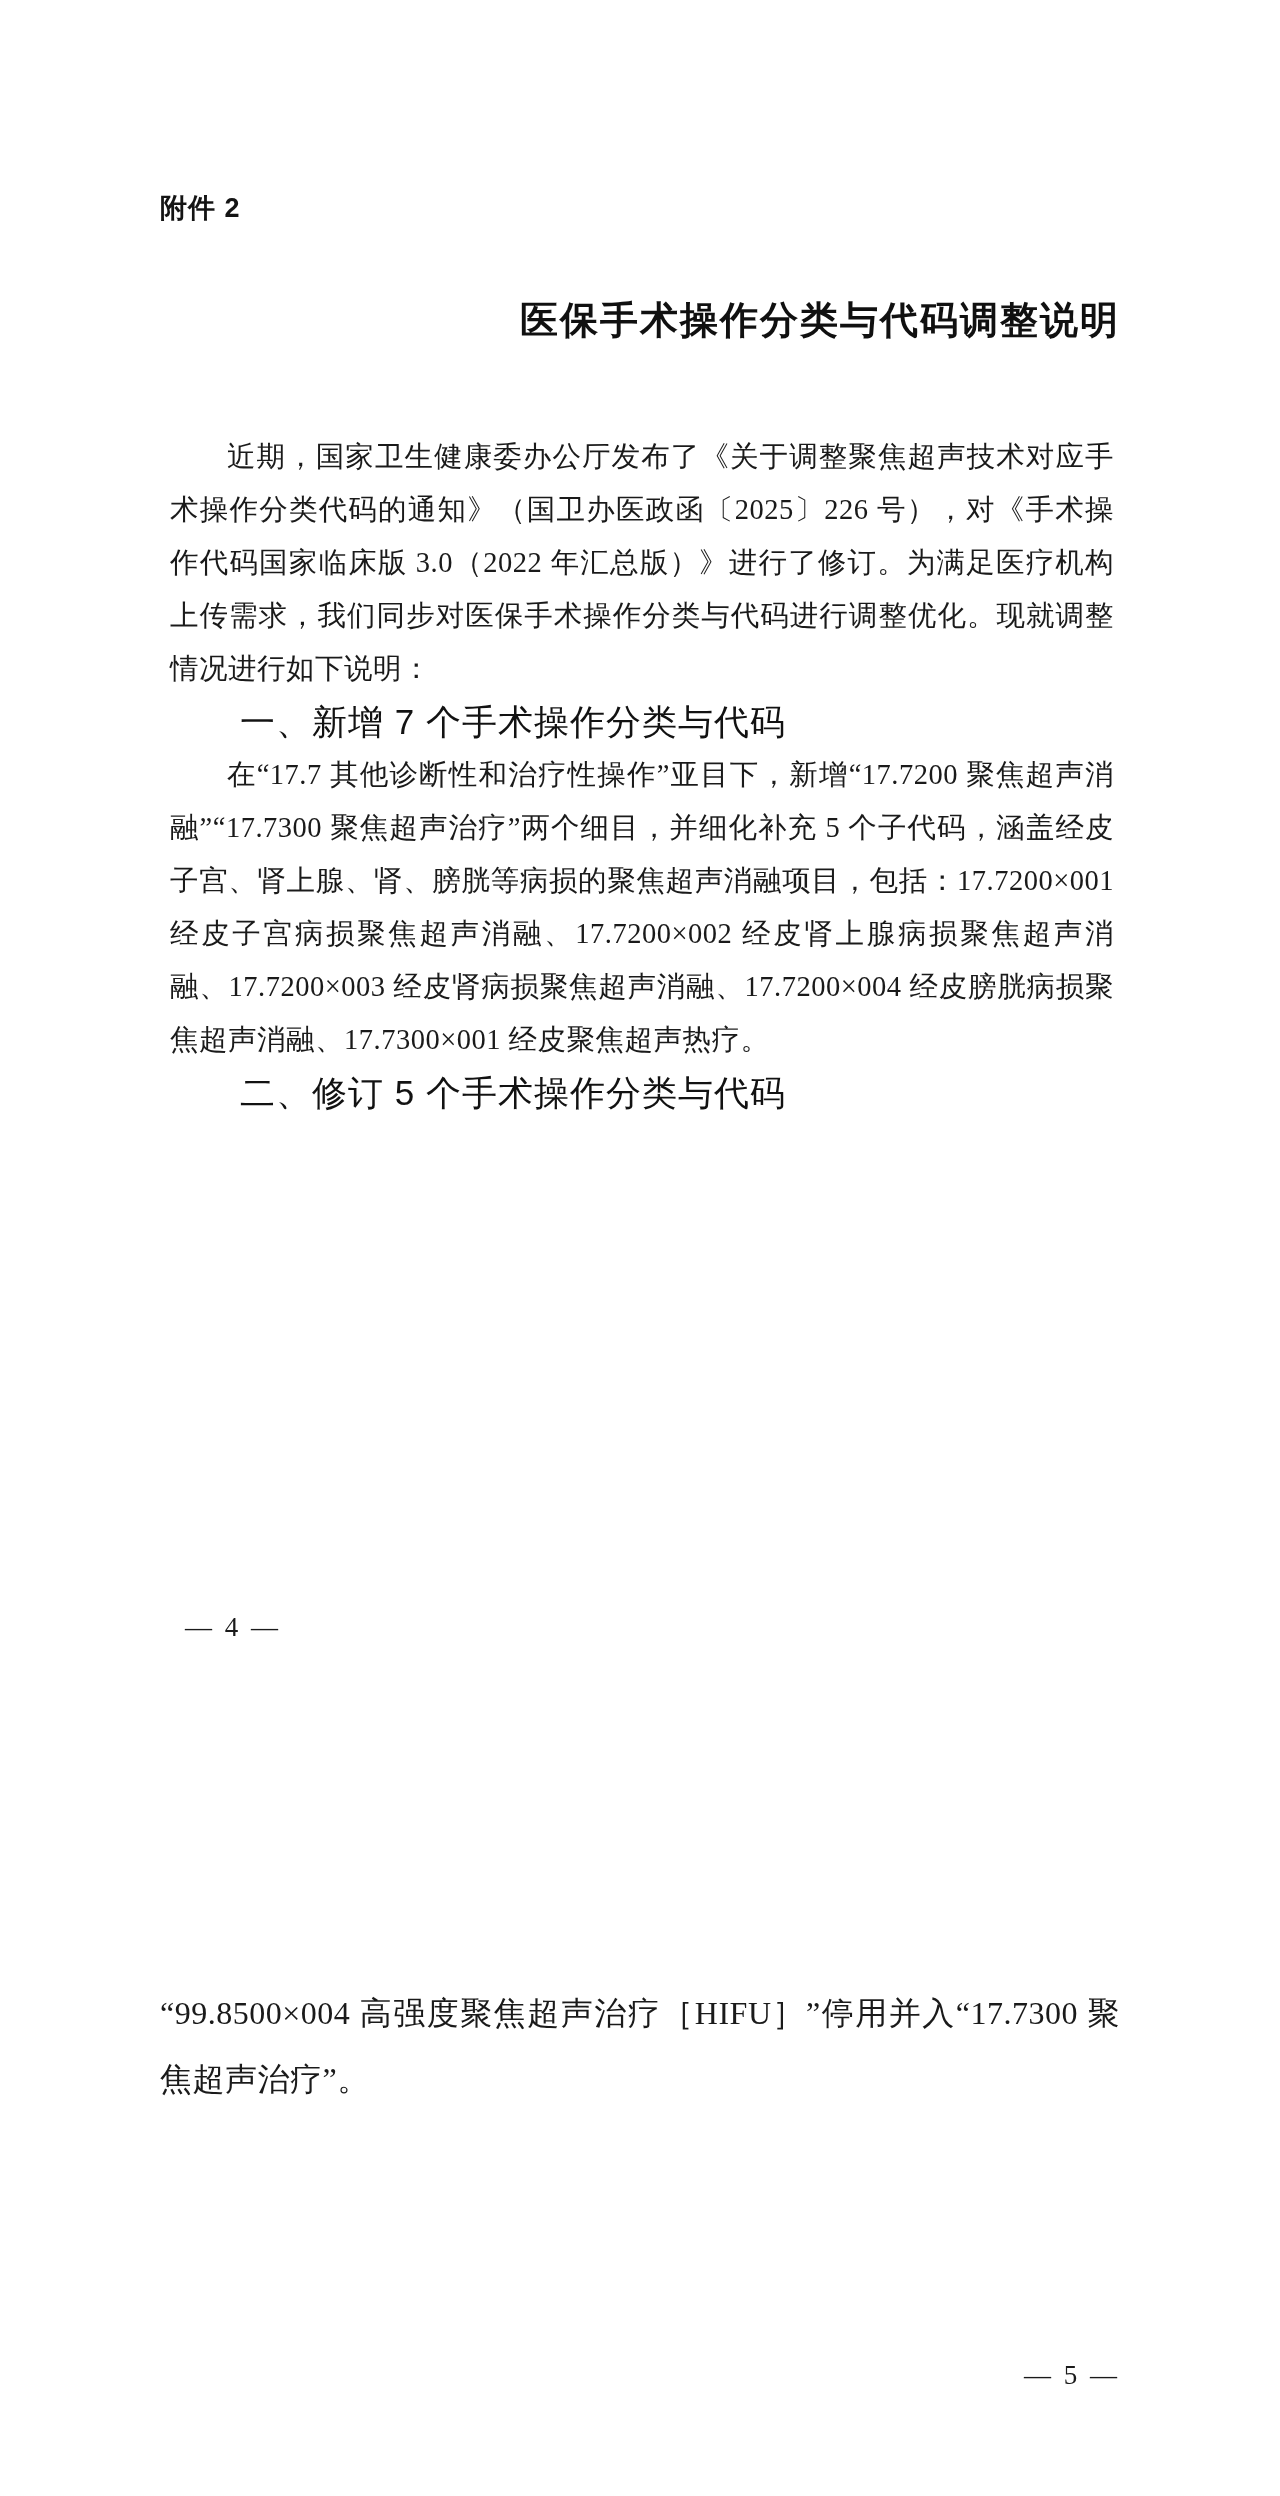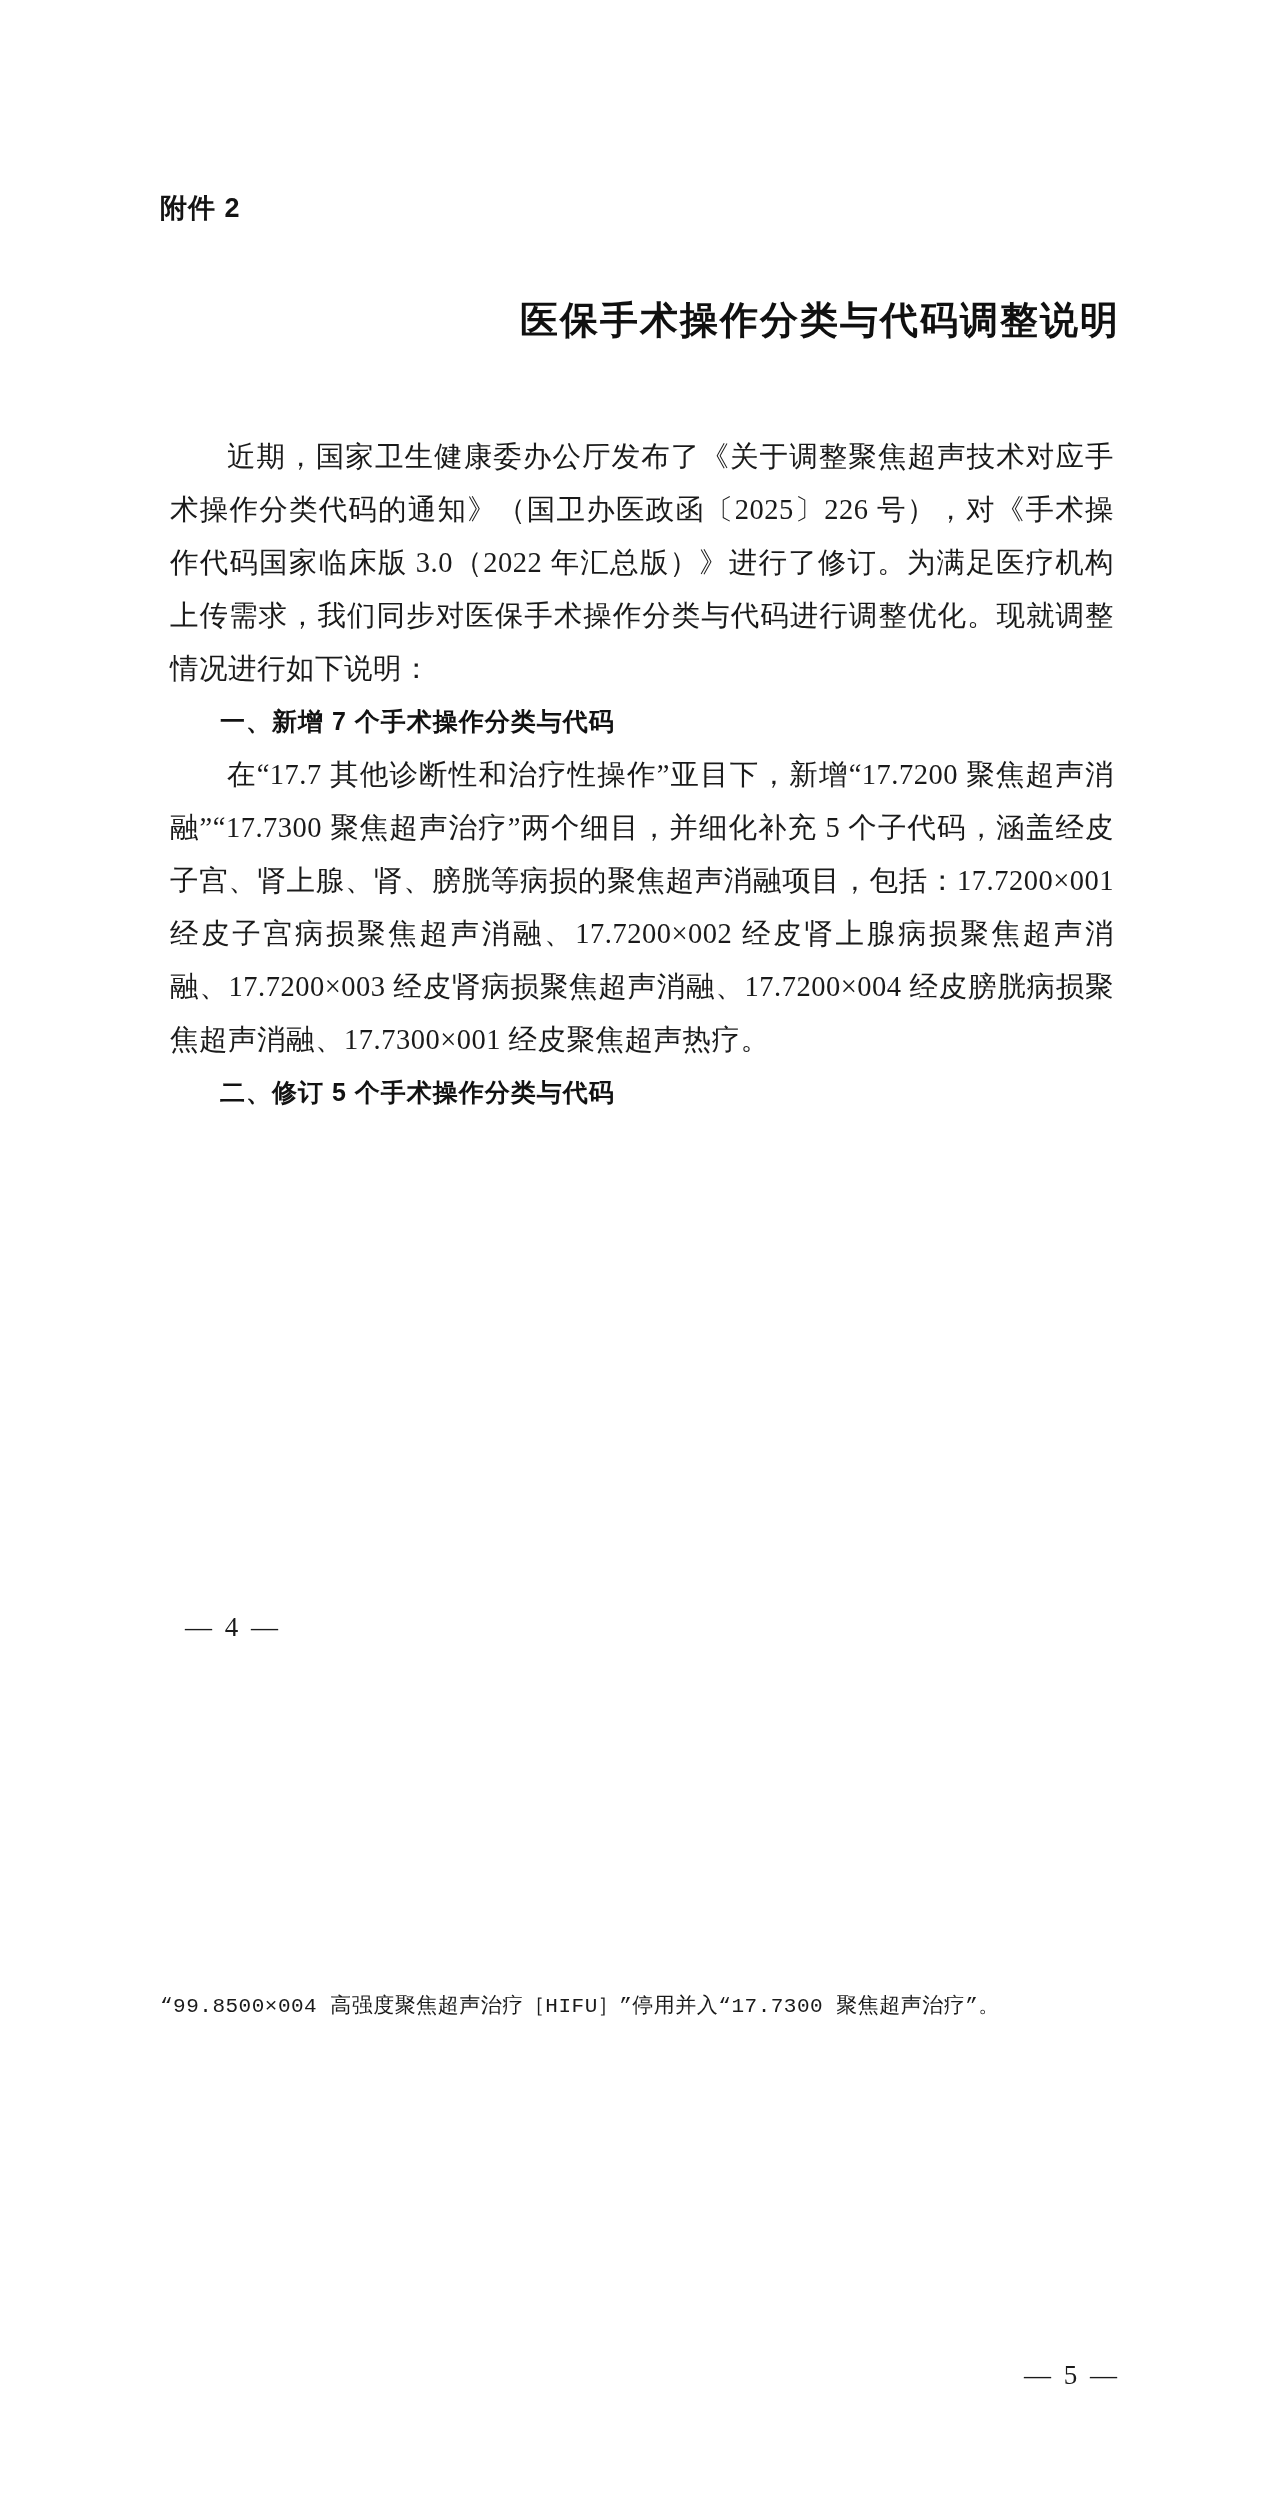--- a/index.html
+++ b/index.html
@@ -71,22 +71,22 @@
     text-align-last: left;
     letter-spacing: 0.5px;
     color: #1a1a1a;
   }
   p.para.indent {
     text-indent: 2em;
   }
   p.heading {
     margin: 0;
     font-family: "Liberation Sans", "DejaVu Sans", sans-serif;
-    font-weight: bold;
-    font-size: 25px;
+    font-weight: normal;
+    font-size: 35px;
     line-height: 53px;
     text-indent: 2em;
     letter-spacing: 1px;
     color: #121212;
   }
   .page-number {
     position: absolute;
     width: 960px;
     left: 160px;
     text-align: center;
@@ -107,23 +107,22 @@
     padding-right: 5px;
   }
   
   .page-two {
     position: absolute;
     left: 160px;
     top: 1980px;
     width: 960px;
   }
   .page-two p.para {
-    font-size: 21px;
-    line-height: 53px;
-    font-family: Liberation Mono, monospace;
+    font-size: 32px;
+    line-height: 66px;
   }
 </style>
 </head>
 <body>
 
 <div class="page">
   <div class="sheet">
 
     <div class="page-one">
       <div class="attachment-label">附件 2</div>

